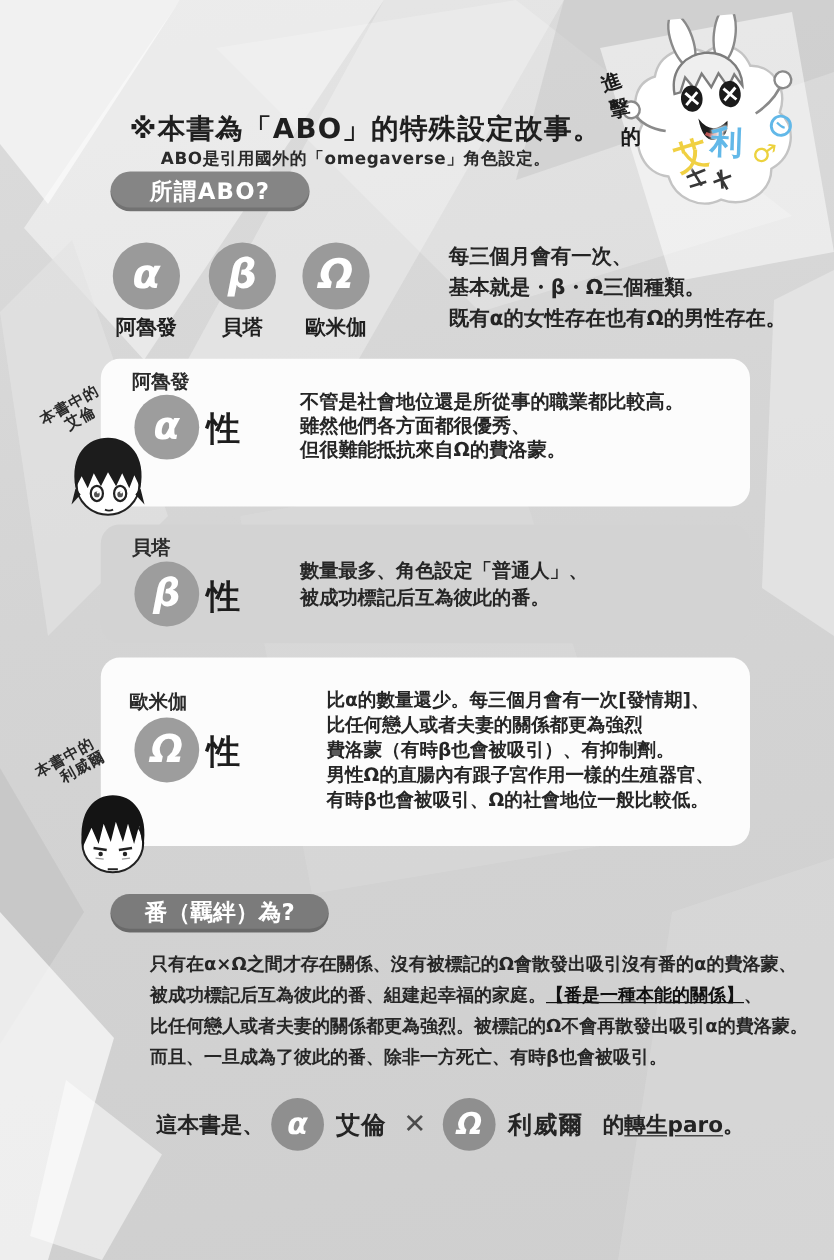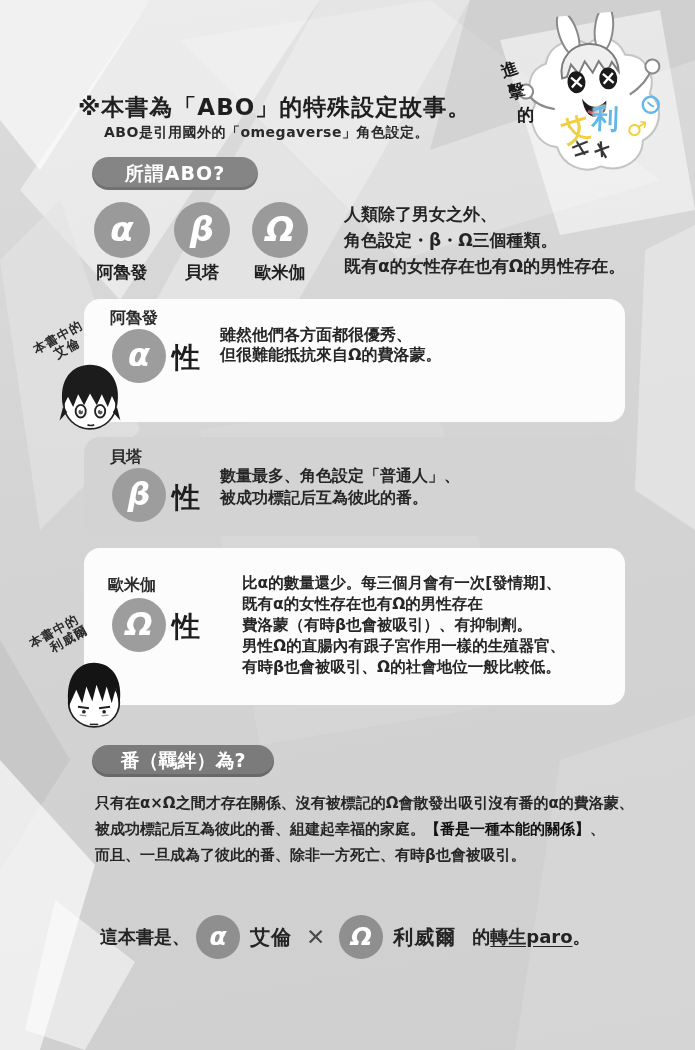--- a/index.html
+++ b/index.html
@@ -4,31 +4,31 @@
 <style>
   html,body{margin:0;padding:0;background:#9a9a9a;}
   .page{
     position:relative;width:695px;height:1050px;overflow:hidden;
     background:linear-gradient(170deg,#dcdcdc 0%,#d4d4d4 45%,#cfcfcf 100%);
     font-family:"DejaVu Sans","Liberation Sans",sans-serif;
     color:#242424;
   }
   .bg{position:absolute;inset:0;}
   .abs{position:absolute;}
-  .nowrap{white-space:nowrap;}
+  .nowrap{white-space:nowrap;margin-left:30px;}
 
   .title{left:78px;top:92px;font-size:23px;font-weight:700;letter-spacing:1px;color:#1f1f1f;}
   .subtitle{left:104px;top:124px;font-size:14px;font-weight:700;color:#2a2a2a;letter-spacing:.5px;}
 
   .pill{
     background:#858585;color:#fff;font-weight:700;text-align:center;
     border-radius:18px;box-shadow:inset 0 -3px 0 rgba(0,0,0,.14);
     display:flex;align-items:center;justify-content:center;
   }
-  .pill1{left:92px;top:157px;width:166px;height:33px;font-size:19px;letter-spacing:1px;}
+  .pill1{left:92px;top:143px;width:166px;height:33px;font-size:19px;letter-spacing:1px;}
   .pill2{left:92px;top:745px;width:182px;height:32px;font-size:19px;background:#7b7b7b;}
 
   .circle{
     border-radius:50%;background:#9a9a9a;color:#fff;
     display:flex;align-items:center;justify-content:center;
   }
   .glyph{font-style:italic;font-weight:700;line-height:1;transform:translateY(-1px);}
 
   .type-circle{width:56px;height:56px;top:202px;}
   .type-circle .glyph{font-size:34px;}
@@ -47,21 +47,21 @@
   .card .sex{position:absolute;font-size:28px;font-weight:700;color:#1d1d1d;}
   .card .txt{position:absolute;font-size:16px;font-weight:600;color:#262626;}
   .card1 .txt{left:136px;top:26px;line-height:20px;}
   .card2 .txt{left:136px;top:28px;line-height:22px;}
   .card3 .txt{left:158px;top:25px;line-height:21px;font-size:15.5px;}
 
   .note{font-size:12.5px;font-weight:700;color:#2a2a2a;transform:rotate(-29deg);line-height:14px;letter-spacing:1px;}
   .note .l2{display:block;margin-left:16px;}
 
   .bond{left:95px;top:790px;font-size:15px;font-weight:600;line-height:26px;color:#262626;}
-  .bond b{font-weight:700;color:#111;}
+  .bond b{font-weight:700;color:#111;text-decoration:underline;}
 
   .footer{left:100px;top:912px;height:50px;display:flex;align-items:center;}
   .footer .pre{font-size:18px;font-weight:700;}
   .footer .circle{width:44px;height:44px;background:#8f8f8f;margin:0 10px 0 6px;}
   .footer .circle .glyph{font-size:25px;}
   .footer .nm{font-size:20px;font-weight:700;letter-spacing:1px;}
   .footer .x{font-size:23px;font-weight:700;color:#4c4c4c;margin:0 8px 0 14px;}
   .footer .suf{font-size:18px;font-weight:700;margin-left:16px;}
   .footer .u{text-decoration:underline;text-underline-offset:3px;}
 
@@ -146,32 +146,33 @@
     <span class="glyph">β</span>
   </div>
   <div class="abs circle type-circle" style="left:252px;">
     <span class="glyph">Ω</span>
   </div>
   <div class="abs type-label" style="left:80px;">阿魯發</div>
   <div class="abs type-label" style="left:160px;">貝塔</div>
   <div class="abs type-label" style="left:238px;">歐米伽</div>
 
   <div class="abs intro">
-    <div class="nowrap">人類除了男女之外、</div>
-    <div class="nowrap">角色設定・β・Ω三個種類。</div>
+    <div class="nowrap">每三個月會有一次、</div>
+    <div class="nowrap">基本就是・β・Ω三個種類。</div>
     <div class="nowrap">既有α的女性存在也有Ω的男性存在。</div>
   </div>
 
   <div class="abs card card1">
     <div class="hdr" style="left:26px;top:9px;">阿魯發</div>
     <div class="circle" style="left:28px;top:30px;">
       <span class="glyph">α</span>
     </div>
     <div class="sex" style="left:88px;top:40px;">性</div>
     <div class="txt">
+      <div class="nowrap">不管是社會地位還是所從事的職業都比較高。</div>
       <div class="nowrap">雖然他們各方面都很優秀、</div>
       <div class="nowrap">但很難能抵抗來自Ω的費洛蒙。</div>
     </div>
   </div>
 
   <div class="abs card card2 gray">
     <div class="hdr" style="left:26px;top:10px;">貝塔</div>
     <div class="circle" style="left:28px;top:31px;">
       <span class="glyph">β</span>
     </div>
@@ -183,21 +184,21 @@
   </div>
 
   <div class="abs card card3">
     <div class="hdr" style="left:24px;top:27px;">歐米伽</div>
     <div class="circle" style="left:28px;top:50px;">
       <span class="glyph">Ω</span>
     </div>
     <div class="sex" style="left:88px;top:60px;">性</div>
     <div class="txt">
       <div class="nowrap">比α的數量還少。每三個月會有一次[發情期]、</div>
-      <div class="nowrap">既有α的女性存在也有Ω的男性存在</div>
+      <div class="nowrap">比任何戀人或者夫妻的關係都更為強烈</div>
       <div class="nowrap">費洛蒙（有時β也會被吸引）、有抑制劑。</div>
       <div class="nowrap">男性Ω的直腸內有跟子宮作用一樣的生殖器官、</div>
       <div class="nowrap">有時β也會被吸引、Ω的社會地位一般比較低。</div>
     </div>
   </div>
 
   <div class="abs" style="left:34px;top:328px;width:60px;">
     <span class="note" style="display:block;">
       <span>本書中的</span>
       <span class="l2">艾倫</span>
@@ -232,20 +233,21 @@
     <circle cx="57" cy="66" r="2.2" fill="#222"></circle>
     <path d="M28,70 l8,1" stroke="#999" stroke-width="1.4" fill="none"></path>
     <path d="M54,71 l8,-1" stroke="#999" stroke-width="1.4" fill="none"></path>
     <path d="M40,81 h10" stroke="#222" stroke-width="1.8" fill="none"></path>
   </svg>
 
   <div class="abs pill pill2">番（羈絆）為?</div>
   <div class="abs bond">
     <div class="nowrap">只有在α×Ω之間才存在關係、沒有被標記的Ω會散發出吸引沒有番的α的費洛蒙、</div>
     <div class="nowrap"><span>被成功標記后互為彼此的番、組建起幸福的家庭。</span><b>【番是一種本能的關係】</b><span>、</span></div>
+    <div class="nowrap">比任何戀人或者夫妻的關係都更為強烈。被標記的Ω不會再散發出吸引α的費洛蒙。</div>
     <div class="nowrap">而且、一旦成為了彼此的番、除非一方死亡、有時β也會被吸引。</div>
   </div>
 
   <div class="abs footer nowrap">
     <span class="pre">這本書是、</span>
     <span class="circle">
       <span class="glyph">α</span>
     </span>
     <span class="nm">艾倫</span>
     <span class="x">✕</span>

